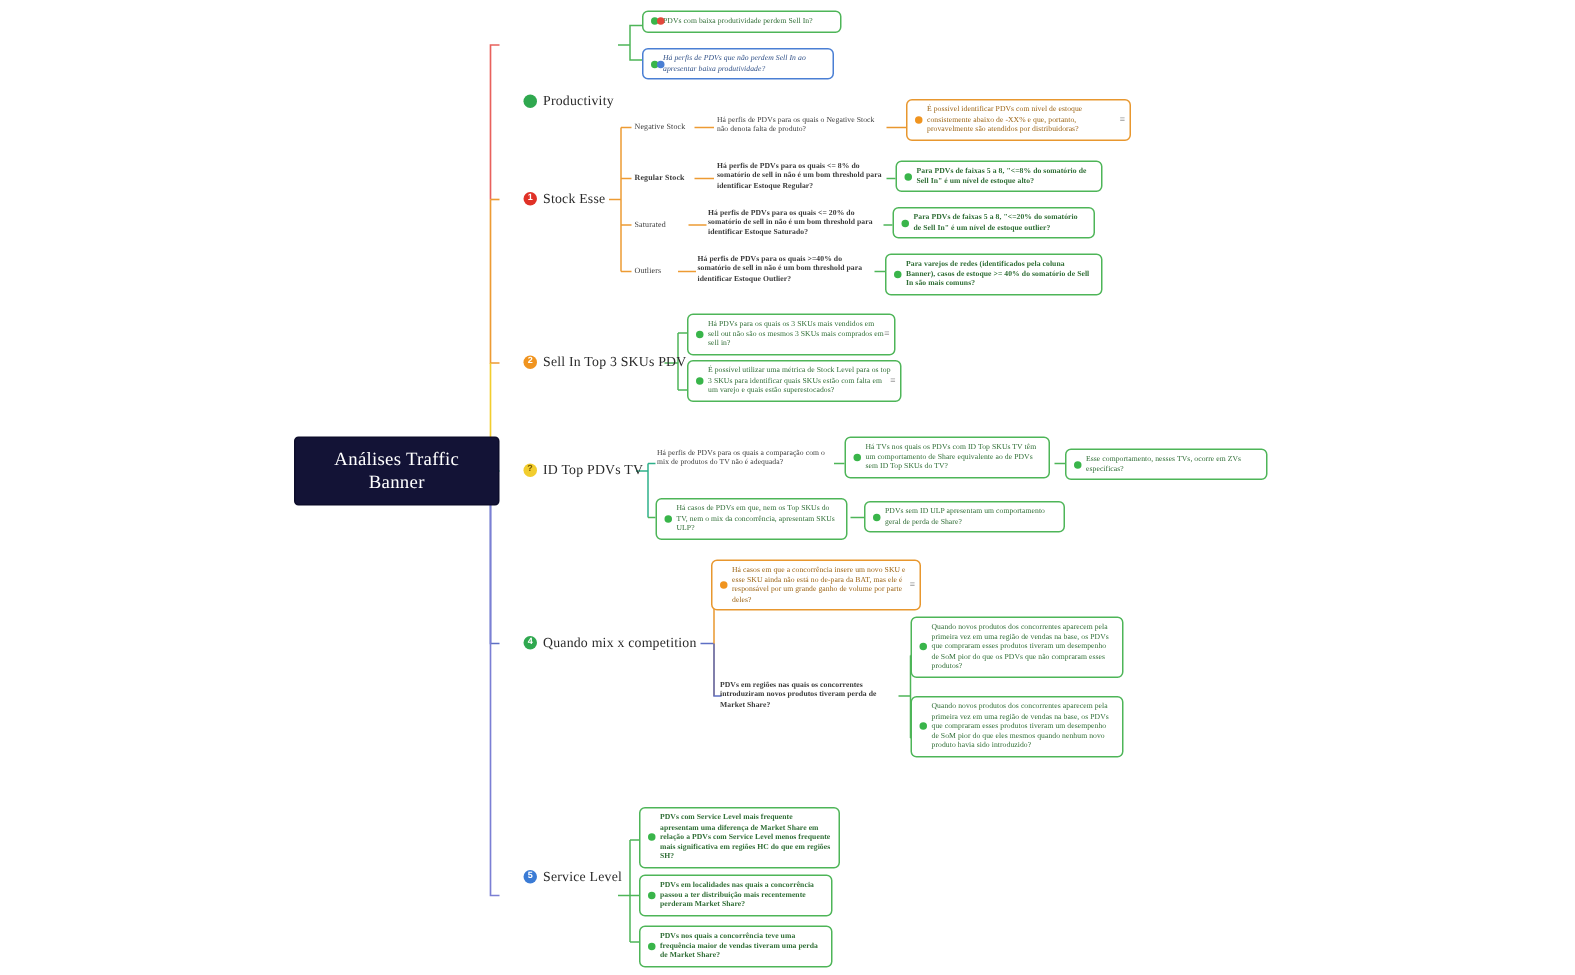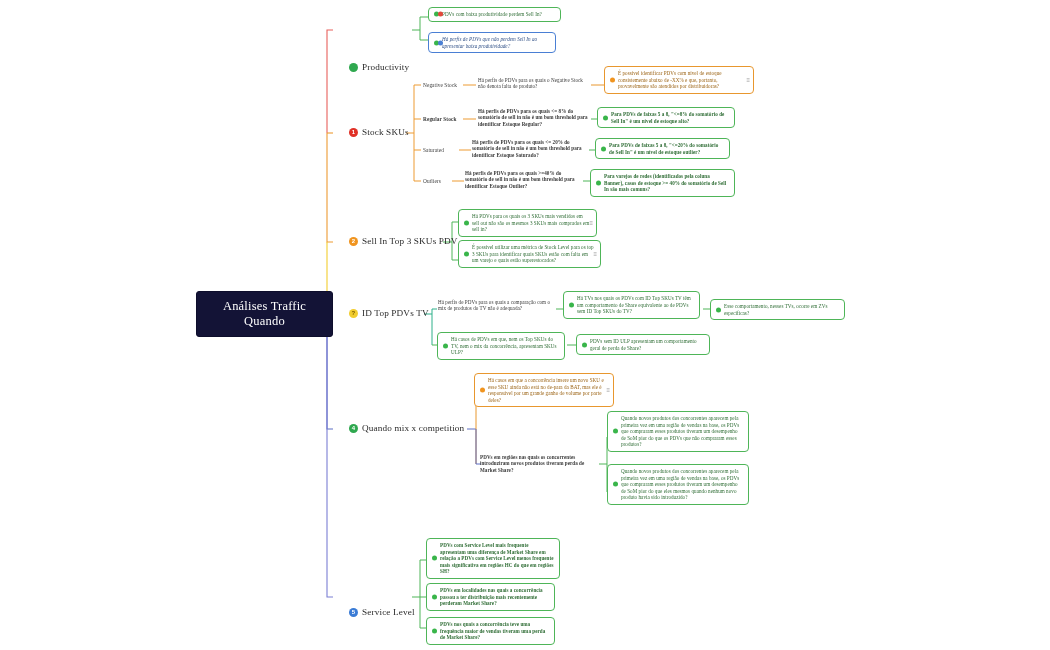--- a/index.html
+++ b/index.html
@@ -159,21 +159,21 @@
     <path d="M607 437 L613 437" stroke="#4eb558" stroke-width="1" fill="none"></path>
     <path d="M607 492 L613 492" stroke="#4eb558" stroke-width="1" fill="none"></path>
 
     <path d="M412 597 L420 597" stroke="#4eb558" stroke-width="1" fill="none"></path>
     <path d="M420 560 L420 628" stroke="#4eb558" stroke-width="1" fill="none"></path>
     <path d="M420 560 L426 560" stroke="#4eb558" stroke-width="1" fill="none"></path>
     <path d="M420 597 L426 597" stroke="#4eb558" stroke-width="1" fill="none"></path>
     <path d="M420 628 L426 628" stroke="#4eb558" stroke-width="1" fill="none"></path>
   </svg>
 
-  <div class="root-node">Análises Traffic Quando</div>
+  <div class="root-node">Análises Traffic Banner</div>
 
   <div class="branch" style="left:349px; top:36px;margin-top:26px;">
     <span class="badge" style="background:#2fa84f;"></span>
     <span>Productivity</span>
   </div>
 
   <div class="box green" style="left:428px; top:7px; width:133px;">
     <span class="dot dual">
         <i class="l"></i>
         <i class="r"></i>
@@ -183,21 +183,21 @@
   <div class="box blue" style="left:428px; top:32px; width:128px;">
     <span class="dot dual">
         <i class="l"></i>
         <i class="rb"></i>
       </span>
     <span>Há perfis de PDVs que não perdem Sell In ao apresentar baixa produtividade?</span>
   </div>
 
   <div class="branch" style="left:349px; top:127px;">
     <span class="badge" style="background:#e03127;">1</span>
-    <span>Stock SKUs</span>
+    <span>Stock Esse</span>
   </div>
 
   <div class="sub-label" style="left:423px; top:82px;">Negative Stock</div>
   <div class="plain" style="left:478px; top:77px; width:112px;">Há perfis de PDVs para os quais o Negative Stock não denota falta de produto?</div>
   <div class="box orange" style="left:604px; top:66px; width:150px;">
     <span class="dot orange"></span>
     <span>É possível identificar PDVs com nível de estoque consistemente abaixo de -XX% e que, portanto, provavelmente são atendidos por distribuidoras?</span>
     <span class="note">≡</span>
   </div>
 
@@ -276,21 +276,21 @@
 
   <div class="box green" style="left:607px; top:411px; width:142px;">
     <span class="dot"></span>
     <span>Quando novos produtos dos concorrentes aparecem pela primeira vez em uma região de vendas na base, os PDVs que compraram esses produtos tiveram um desempenho de SoM pior do que os PDVs que não compraram esses produtos?</span>
   </div>
   <div class="box green" style="left:607px; top:464px; width:142px;">
     <span class="dot"></span>
     <span>Quando novos produtos dos concorrentes aparecem pela primeira vez em uma região de vendas na base, os PDVs que compraram esses produtos tiveram um desempenho de SoM pior do que eles mesmos quando nenhum novo produto havia sido introduzido?</span>
   </div>
 
-  <div class="branch" style="left:349px; top:607px;">
+  <div class="branch" style="left:349px; top:579px;">
     <span class="badge" style="background:#3a7bd5;">5</span>
     <span>Service Level</span>
   </div>
 
   <div class="box green bold" style="left:426px; top:538px; width:134px;">
     <span class="dot"></span>
     <span>PDVs com Service Level mais frequente apresentam uma diferença de Market Share em relação a PDVs com Service Level menos frequente mais significativa em regiões HC do que em regiões SH?</span>
   </div>
   <div class="box green bold" style="left:426px; top:583px; width:129px;">
     <span class="dot"></span>

